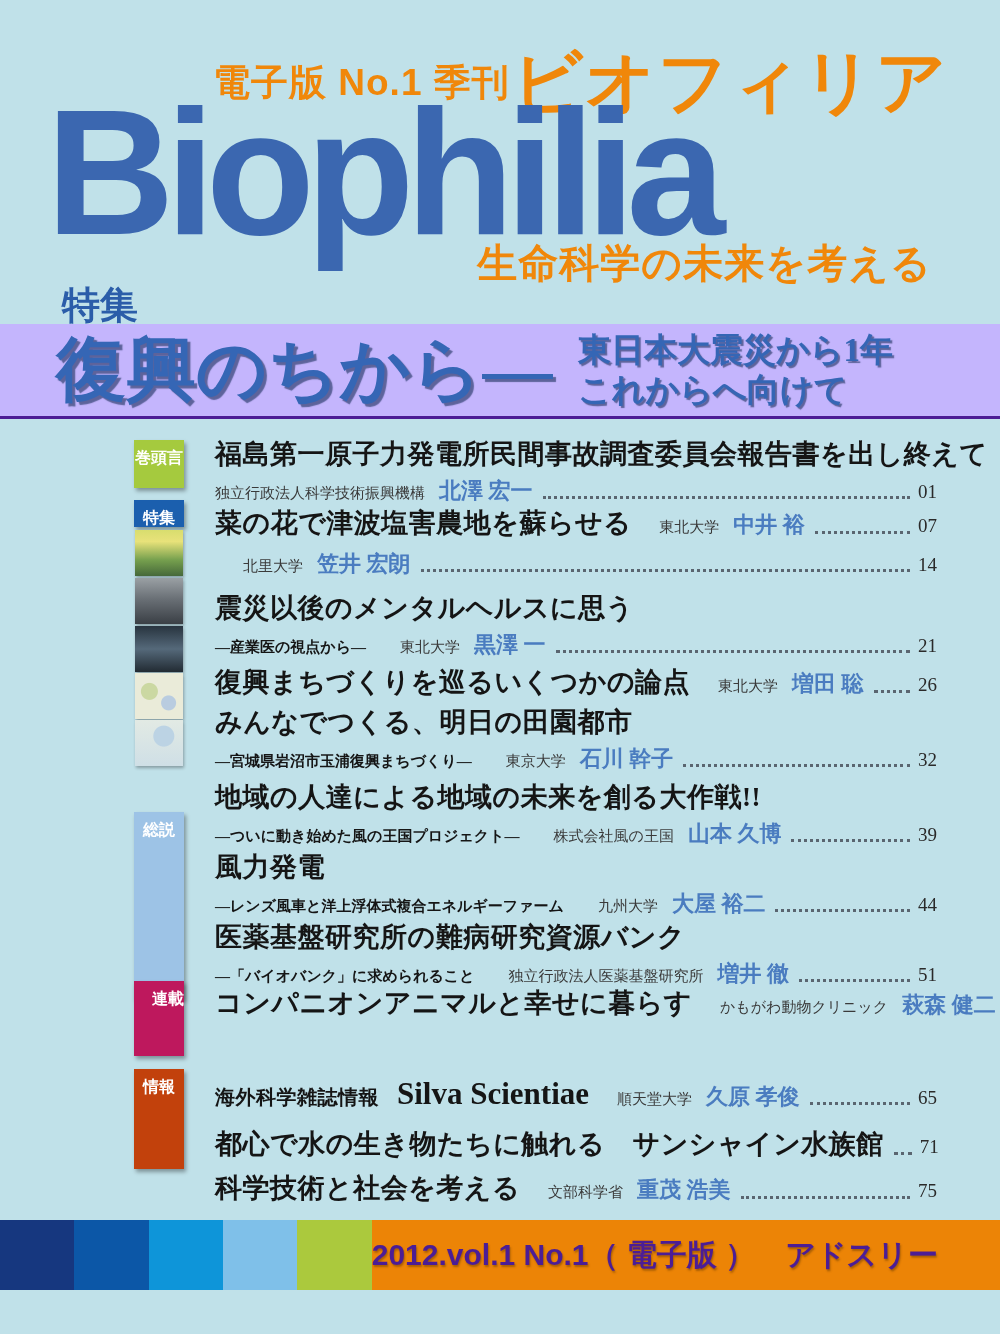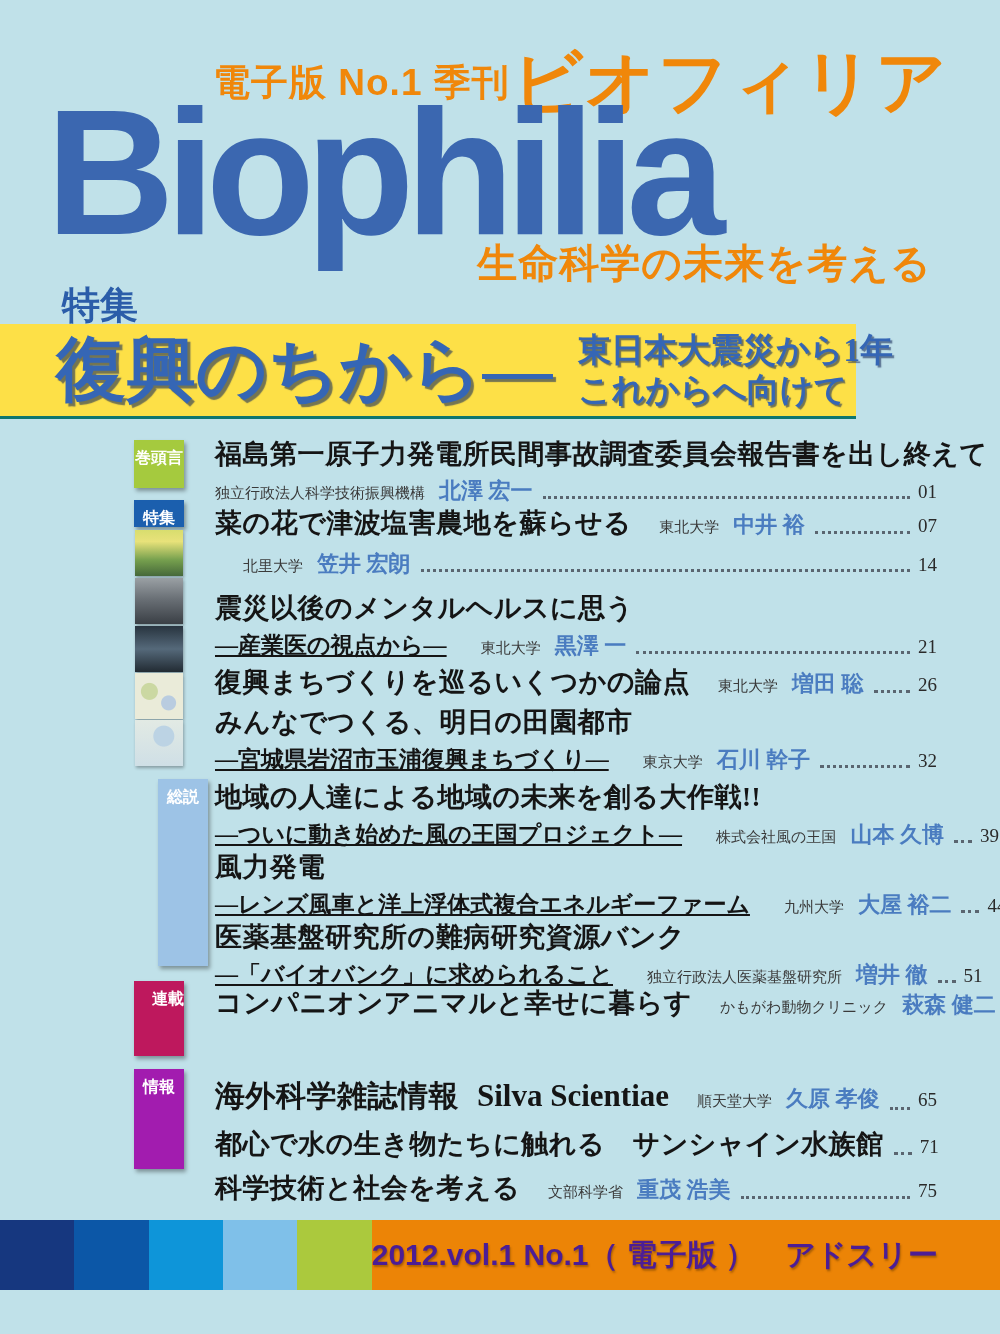--- a/index.html
+++ b/index.html
@@ -28,72 +28,72 @@
     position:absolute; right:68px; top:236px;
     font-size:40px; font-weight:bold; color:#f0870a; letter-spacing:1px;
   }
 
   
   .feature-label {
     position:absolute; left:62px; top:280px;
     font-size:38px; font-weight:bold; color:#2b5da9;
   }
   .band {
-    position:absolute; left:0; top:324px; width:856px; height:92px;
-    background:#fde047; border-bottom:3px solid #0f766e;
+    position:absolute; left:0; top:324px; width:1000px; height:92px;
+    background:#c4b5fd; border-bottom:3px solid #4c1d95;
   }
   .band-title {
     position:absolute; left:56px; top:0px;
     font-size:70px; font-weight:bold; color:#3566b5;
     text-shadow:3px 3px 1px rgba(25,45,90,.6); line-height:92px; white-space:nowrap;
   }
   .band-sub {
     position:absolute; left:578px; top:7px;
     font-size:33px; font-weight:bold; color:#3566b5;
     text-shadow:2px 2px 1px rgba(25,45,90,.6); line-height:1.2; white-space:nowrap;
   }
 
   
   .cat {
     position:absolute; left:134px; width:50px;
     color:#fff; font-weight:bold; font-size:16px; text-align:center;
     box-shadow:2px 3px 4px rgba(0,0,0,.35); box-sizing:border-box; padding-top:8px;
   }
   .cat-kantogen { top:440px; height:48px; background:#a5ca3e; }
   .cat-tokushu  { top:500px; height:27px; background:#1b5fae; }
-  .cat-sosetsu  { top:779px; height:187px; background:#9dc3e6;margin-left:24px; }
+  .cat-sosetsu  { top:812px; height:187px; background:#9dc3e6; }
   .cat-rensai   { top:981px; height:75px; background:#be185d;text-align:right; }
-  .cat-joho     { top:1069px; height:100px; background:#a21caf; }
+  .cat-joho     { top:1069px; height:100px; background:#c2410c; }
 
   .thumb {
     position:absolute; left:135px; width:48px; height:46px;
     box-shadow:1px 2px 3px rgba(0,0,0,.3);
   }
   .thumb-1 { top:530px; background:linear-gradient(180deg,#d8dd6e 0%,#e8e27a 25%,#76a04e 65%,#46683a 100%); }
   .thumb-2 { top:578px; background:linear-gradient(180deg,#9aa0a4 0%,#6a7076 45%,#3a3f45 100%); }
   .thumb-3 { top:626px; background:linear-gradient(180deg,#28343f 0%,#55697a 50%,#222b33 100%); }
   .thumb-4 { top:673px; background:radial-gradient(circle at 30% 40%,#cbd8a2 0 8px,transparent 9px),radial-gradient(circle at 70% 65%,#b9cce0 0 7px,transparent 8px),#eaebd9; }
   .thumb-5 { top:720px; background:radial-gradient(circle at 60% 35%,#bcd3e4 0 10px,transparent 11px),linear-gradient(180deg,#e2eae4 0%,#cfdfe6 100%); }
 
   
   .entry { position:absolute; left:215px; width:722px; }
   .line { display:flex; align-items:baseline; white-space:nowrap; }
   .meta { margin-top:4px; }
   .title {
     font-family:"Liberation Serif","DejaVu Serif",serif;
     font-size:27px; font-weight:bold; color:#151515; letter-spacing:0.5px;
   }
-  .title-sm { font-size:30px; }
+  .title-sm { font-size:20px; }
   .latin {
     font-family:"Liberation Serif","DejaVu Serif",serif;
     font-size:31px; font-weight:bold; color:#151515; margin-left:18px;
   }
   .subtitle {
     font-family:"Liberation Serif","DejaVu Serif",serif;
-    font-size:23px; font-weight:bold; color:#151515; margin-right:6px;text-decoration:underline;
+    font-size:15px; font-weight:bold; color:#151515; margin-right:6px;
   }
   .affil { font-size:15px; color:#3a3a3a; margin-left:28px; }
   .meta .affil:first-child { margin-left:0; }
   .author {
     font-family:"Liberation Serif","DejaVu Serif",serif;
     font-size:22px; font-weight:bold; color:#4a7cc0; margin-left:14px;
   }
   .leader { flex:1 1 auto; min-width:18px; border-bottom:3px dotted #5a6570; margin:0 8px 7px 10px; align-self:flex-end; }
   .pageno {
     font-family:"Liberation Serif","DejaVu Serif",serif;

